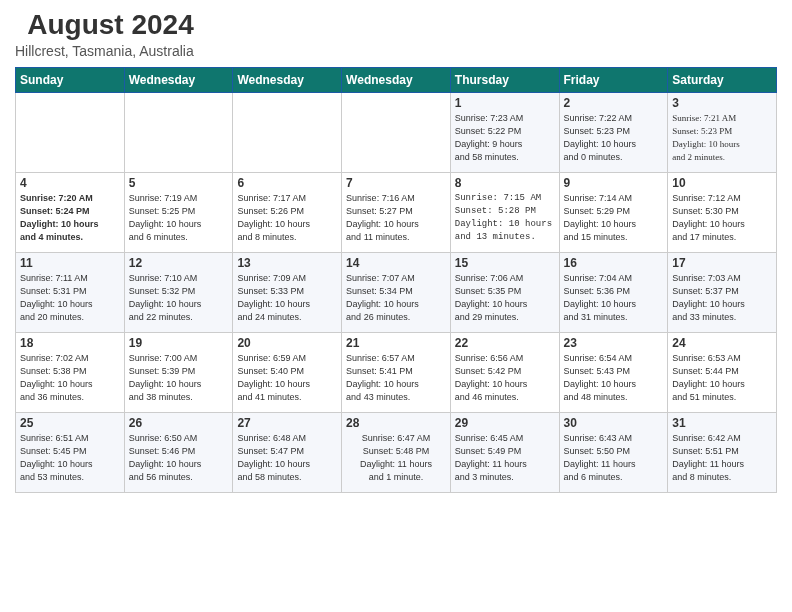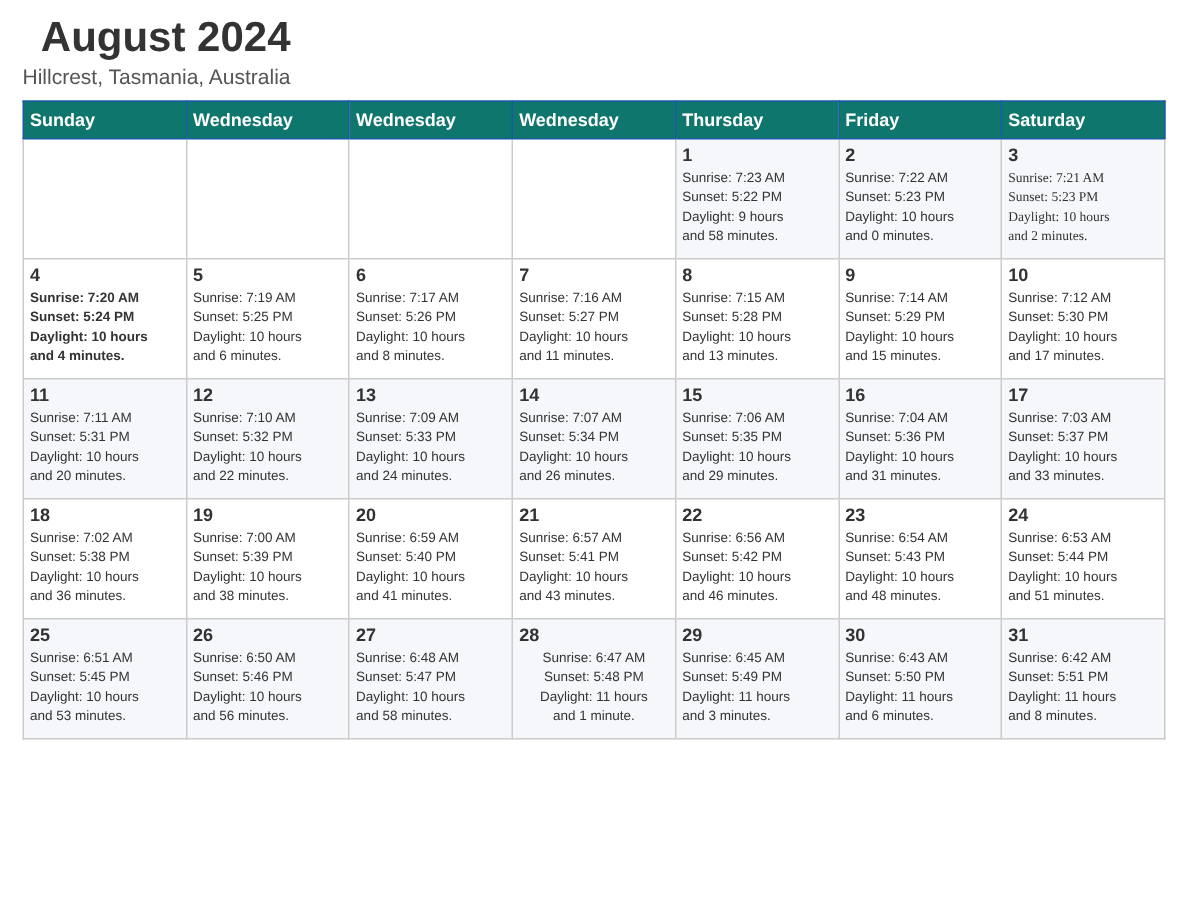--- a/index.html
+++ b/index.html
@@ -165,21 +165,21 @@
           </td>
           <td>
             <span class="day-number">7</span>
             <div class="day-info" style="white-space: pre-line;">Sunrise: 7:16 AM
 Sunset: 5:27 PM
 Daylight: 10 hours
 and 11 minutes.</div>
           </td>
           <td>
             <span class="day-number">8</span>
-            <div class="day-info" style="white-space: pre-line;">Sunrise: 7:15 AM
+            <div class="day-info" style="white-space: pre-line; font-family: Liberation Mono, monospace;">Sunrise: 7:15 AM
 Sunset: 5:28 PM
 Daylight: 10 hours
 and 13 minutes.</div>
           </td>
           <td>
             <span class="day-number">9</span>
             <div class="day-info" style="white-space: pre-line;">Sunrise: 7:14 AM
 Sunset: 5:29 PM
 Daylight: 10 hours
 and 15 minutes.</div>

